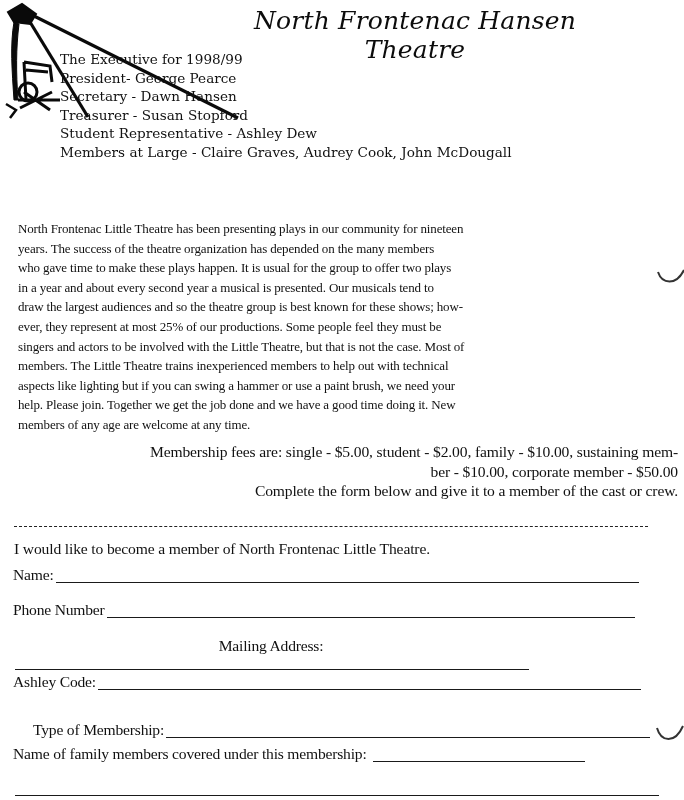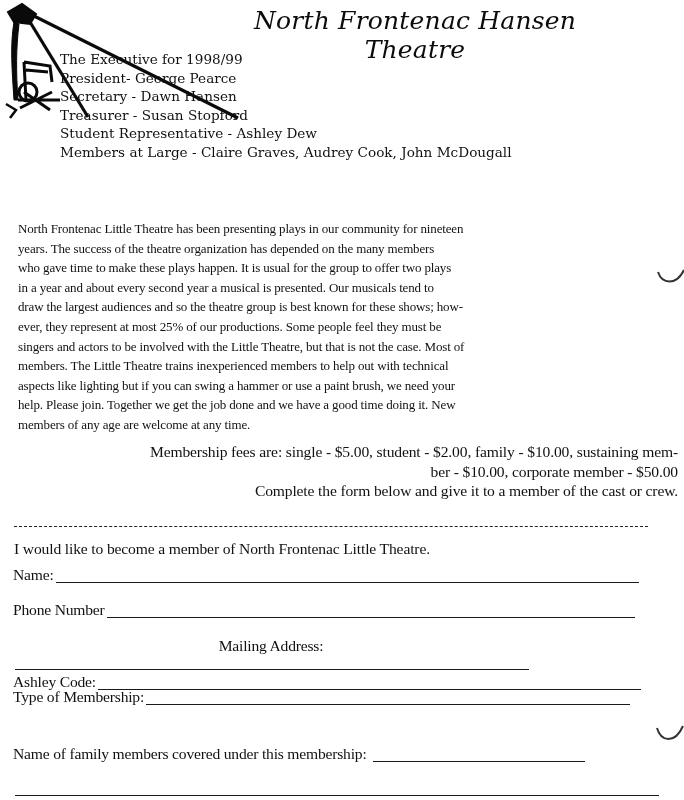--- a/index.html
+++ b/index.html
@@ -111,21 +111,21 @@
   <input class="line" style="width: 528px;" value="">
 </div>
 <div class="field" style="top:637px;flex-direction:column;">
   <span class="label">Mailing Address:</span>
   <input class="line" style="width: 514px;" value="">
 </div>
 <div class="field" style="top:673px;">
   <span class="label">Ashley Code:</span>
   <input class="line" style="width: 543px;" value="">
 </div>
-<div class="field" style="top:688px;">
+<div class="field" style="top:721px;margin-left:20px;">
   <span class="label">Type of Membership:</span>
   <input class="line" style="width: 484px;" value="">
 </div>
 <div class="field" style="top:745px;">
   <span class="label">Name of family members covered under this membership:</span>
   <input class="line" style="width: 212px; margin-left: 6px;" value="">
 </div>
 <div class="field" style="top:781px;">
   <span class="label"></span>
   <input class="line" style="width: 644px;" value="">

